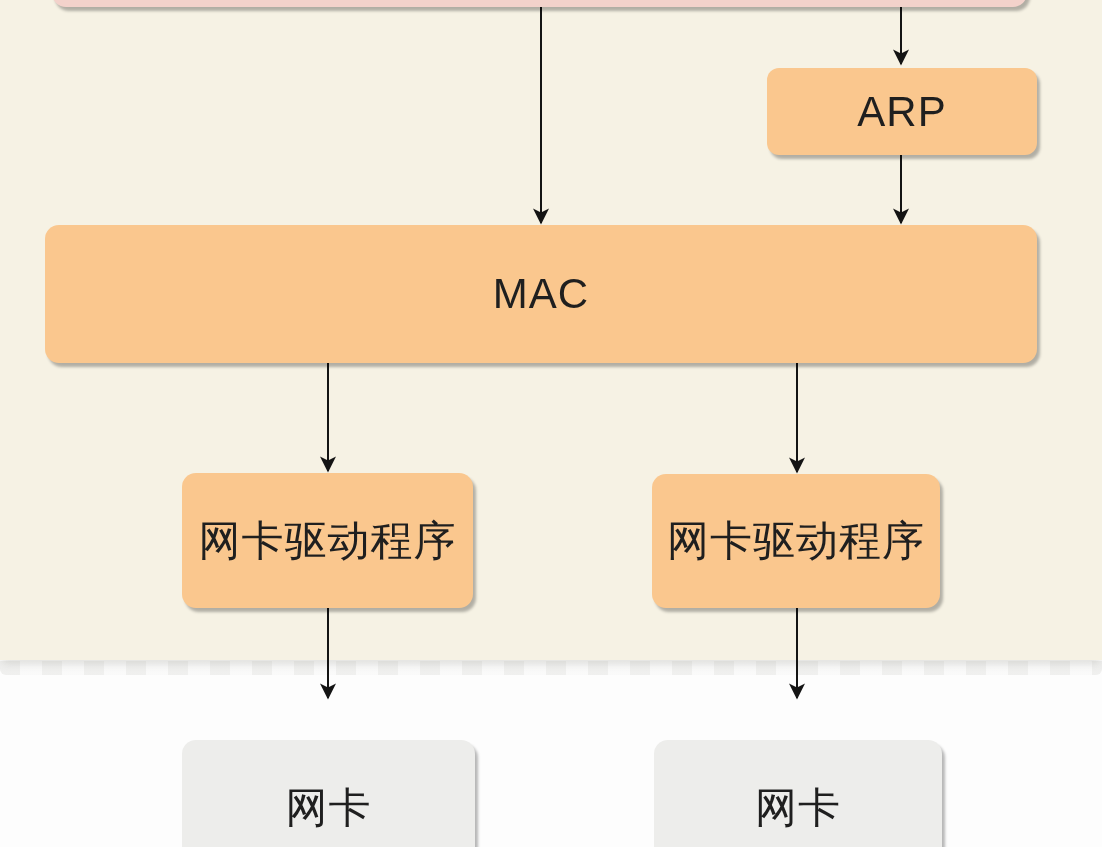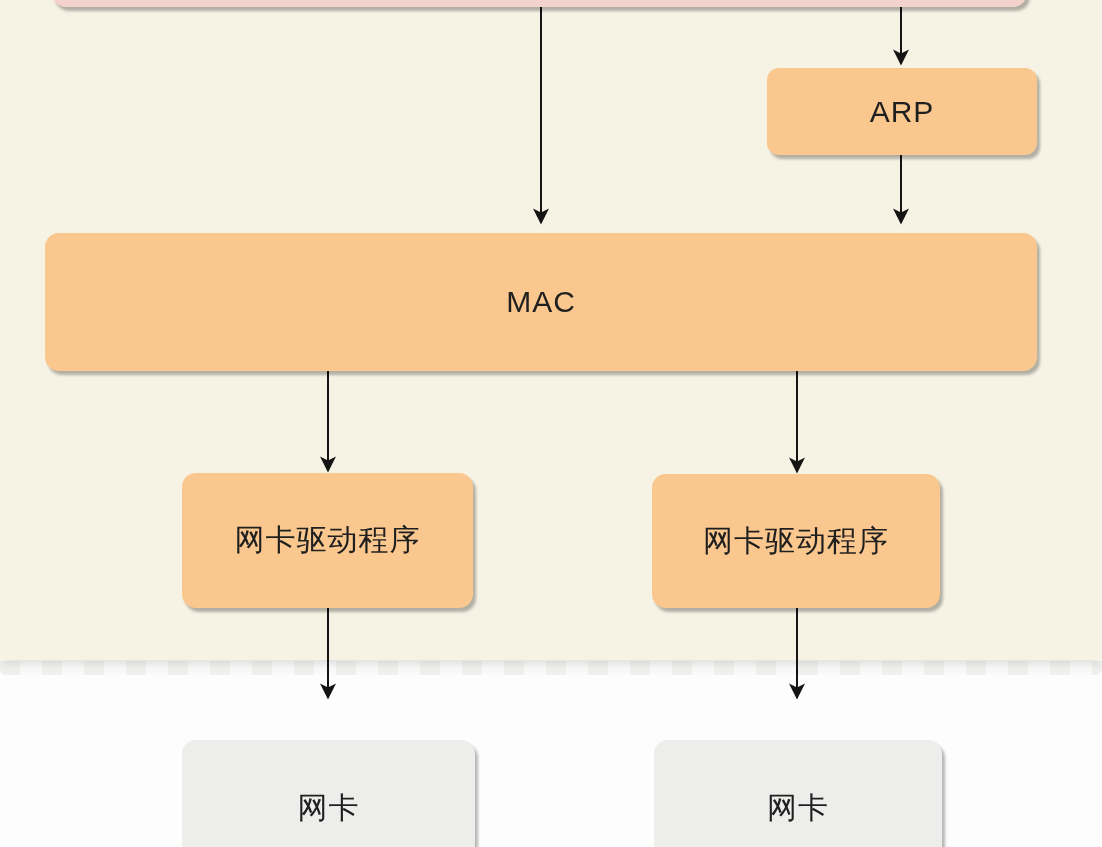--- a/index.html
+++ b/index.html
@@ -39,21 +39,21 @@
     pointer-events:none;
   }
   .edges line{stroke:var(--arrow);stroke-width:2;}
   #arrowhead path{fill:var(--arrow);}
   .node{
     position:absolute;
     display:flex;align-items:center;justify-content:center;
     border-radius:14px;
     box-shadow:3px 4px 3px rgba(0,0,0,0.28);
     color:var(--text);
-    font-size:30px;
+    font-size:42px;
     letter-spacing:1px;
     white-space:nowrap;
   }
   .node.orange{background:var(--node-orange);}
   .node.gray{background:var(--node-gray);margin-top:40px;}
   .node.pink{background:var(--node-pink);}
 </style>
 </head>
 <body>
 
@@ -78,21 +78,21 @@
   </svg>
 
   <div class="node pink" style="left:52px;top:-42px;width:975px;height:49px;">
     <span></span>
   </div>
 
   <div class="node orange" style="left:767px;top:68px;width:270px;height:87px;border-radius:12px;">
     <span>ARP</span>
   </div>
 
-  <div class="node orange" style="left:45px;top:225px;width:992px;height:138px;margin-top:8px;">
+  <div class="node orange" style="left:45px;top:225px;width:992px;height:138px;">
     <span>MAC</span>
   </div>
 
   <div class="node orange" style="left:182px;top:473px;width:291px;height:135px;">
     <span>网卡驱动程序</span>
   </div>
 
   <div class="node orange" style="left:652px;top:474px;width:288px;height:134px;">
     <span>网卡驱动程序</span>
   </div>

